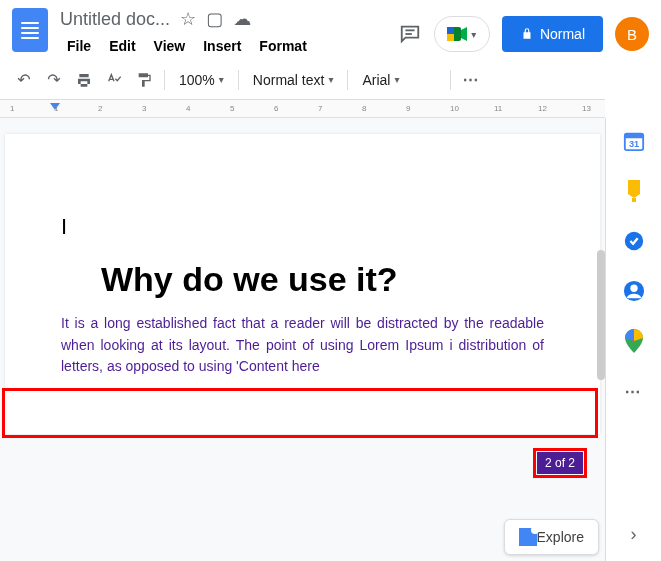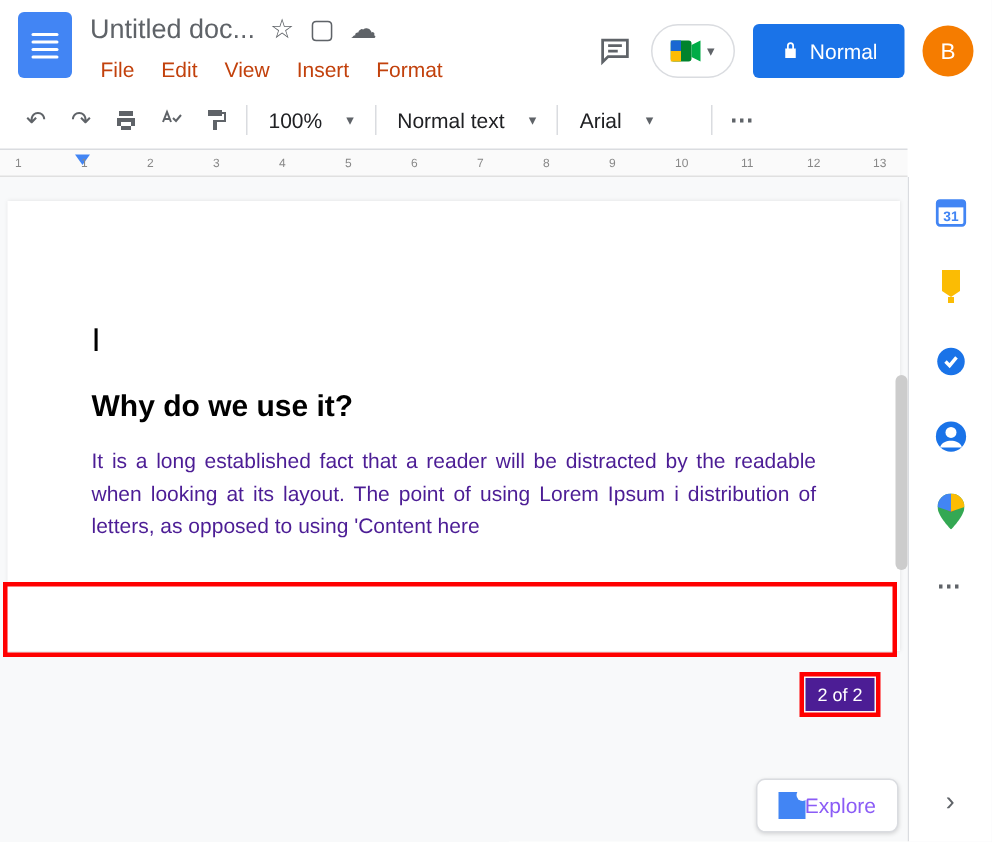--- a/index.html
+++ b/index.html
@@ -6,32 +6,32 @@
   body { font-family: Arial, sans-serif; width: 661px; height: 561px; overflow: hidden; background: #fff; position: relative; }
   
   .header { display: flex; align-items: flex-start; padding: 8px 12px 0 12px; height: 60px; border-bottom: 1px solid #fff; }
   .doc-icon { width: 36px; height: 44px; background: #4285f4; border-radius: 4px; display: flex; flex-direction: column; justify-content: center; align-items: center; margin-right: 12px; }
   .doc-icon .line { width: 18px; height: 2px; background: #fff; margin: 1.5px 0; border-radius: 1px; }
   .title-area { flex: 1; }
   .title-row { display: flex; align-items: center; gap: 10px; }
   .doc-title { font-size: 18px; color: #5f6368; }
   .title-icon { color: #5f6368; font-size: 18px; cursor: pointer; }
   .menu-row { display: flex; gap: 4px; margin-top: 4px; }
-  .menu-item { font-size: 14px; color: #c2410c; padding: 4px 7px; cursor: pointer; border-radius: 4px; }
+  .menu-item { font-size: 14px; color: #000000; padding: 4px 7px; cursor: pointer; border-radius: 4px; font-weight: bold; }
   
   .header-right { display: flex; align-items: center; gap: 12px; margin-top: 8px; }
   .comment-icon { width: 24px; height: 24px; color: #5f6368; cursor: pointer; display:flex; align-items:center; justify-content:center;}
   .meet-badge { width: 56px; height: 36px; border: 1px solid #dadce0; border-radius: 18px; display: flex; align-items: center; justify-content: center; gap: 2px; cursor: pointer; }
   .share-btn { background: #1a73e8; color: #fff; border: none; border-radius: 4px; padding: 0 18px; height: 36px; font-size: 14px; font-weight: 500; cursor: pointer; display: flex; align-items: center; gap: 6px; }
   .avatar { width: 34px; height: 34px; border-radius: 50%; background: #f57c00; color: #fff; display: flex; align-items: center; justify-content: center; font-size: 15px; font-weight: 500; cursor: pointer; }
   
   .toolbar { display: flex; align-items: center; padding: 4px 10px; height: 40px; gap: 2px; border-bottom: 1px solid #dadce0; width: 605px; }
   .tool-btn { width: 28px; height: 28px; display: flex; align-items: center; justify-content: center; color: #5f6368; cursor: pointer; border-radius: 4px; font-size: 16px; }
   .tool-sep { width: 1px; height: 20px; background: #dadce0; margin: 0 4px; }
-  .tool-select { display: flex; align-items: center; gap: 16px; padding: 0 8px; height: 28px; color: #202124; font-size: 14px; cursor: pointer; border-radius: 4px; }
+  .tool-select { display: flex; align-items: center; gap: 4px; padding: 0 8px; height: 28px; color: #202124; font-size: 14px; cursor: pointer; border-radius: 4px; }
   .dropdown-arrow { font-size: 10px; color: #5f6368; }
   .more-dots { letter-spacing: 2px; font-weight: bold; }
   
   .ruler { height: 18px; background: #fafafa; width: 605px; position: relative; display: flex; align-items: center; border-bottom: 1px solid #e0e0e0; font-size: 8px; color: #888; overflow: hidden; }
   .ruler-mark { position: absolute; }
   .ruler-ind { position: absolute; left: 50px; top: 3px; width: 0; height: 0; border-left: 5px solid transparent; border-right: 5px solid transparent; border-top: 7px solid #4285f4; }
   
   .workspace { display: flex; height: calc(561px - 118px); }
   .canvas { width: 605px; background: #f8f9fa; overflow: hidden; position: relative; }
   .side-panel { width: 56px; border-left: 1px solid #dadce0; display: flex; flex-direction: column; align-items: center; padding-top: 12px; gap: 28px; }
@@ -42,24 +42,24 @@
   .gap { height: 16px; background: #f8f9fa; }
   .page2 { padding: 80px 56px 20px 56px; min-height: 300px; }
   
   .annotation-text { position: absolute; left: 80px; top: 45px; font-size: 14px; color: #000; }
   .arrow-svg { position: absolute; left: 100px; top: 60px; }
   .red-box { position: absolute; left: 2px; top: 270px; width: 596px; height: 50px; border: 3px solid red; z-index: 5; }
   .page-ind-box { position: absolute; left: 533px; top: 330px; border: 3px solid red; padding: 1px; z-index: 6; }
   .page-indicator { background: #4c1d95; color: #fff; font-size: 12px; padding: 4px 8px; }
   
   .cursor-mark { font-size: 22px; color: #000; margin-bottom: 20px; }
-  .heading { font-size: 20px; font-weight: bold; color: #000; margin-bottom: 14px; }
+  .heading { font-size: 34px; font-weight: bold; color: #000; margin-bottom: 14px; margin-left: 40px; }
   .body-text { font-size: 14px; color: #4c1d95; line-height: 1.55; text-align: justify; }
   
-  .explore-btn { position: absolute; right: 62px; bottom: 6px; background: #fff; border: 1px solid #dadce0; border-radius: 6px; padding: 8px 14px; display: flex; align-items: center; gap: 0; font-size: 14px; color: #8b5cf6; cursor: pointer; box-shadow: 0 1px 3px rgba(0,0,0,0.15); z-index: 10; }
+  .explore-btn { position: absolute; right: 62px; bottom: 6px; background: #fff; border: 1px solid #dadce0; border-radius: 6px; padding: 8px 14px; display: flex; align-items: center; gap: 0; font-size: 14px; color: #404040; cursor: pointer; box-shadow: 0 1px 3px rgba(0,0,0,0.15); z-index: 10; }
   .explore-icon { width: 18px; height: 18px; background: #4285f4; position: relative; }
   .explore-icon::after { content:''; position:absolute; width:8px; height:8px; background:#fff; border-radius:50%; top:-2px; right:-2px; }
   
   .scrollbar { position: absolute; right: 56px; top: 250px; width: 8px; height: 130px; background: #ccc; border-radius: 4px; }
   
   .side-expand { margin-top: auto; margin-bottom: 16px; color: #5f6368; font-size: 18px; cursor: pointer; }
 </style>
 </head>
 <body>
 

